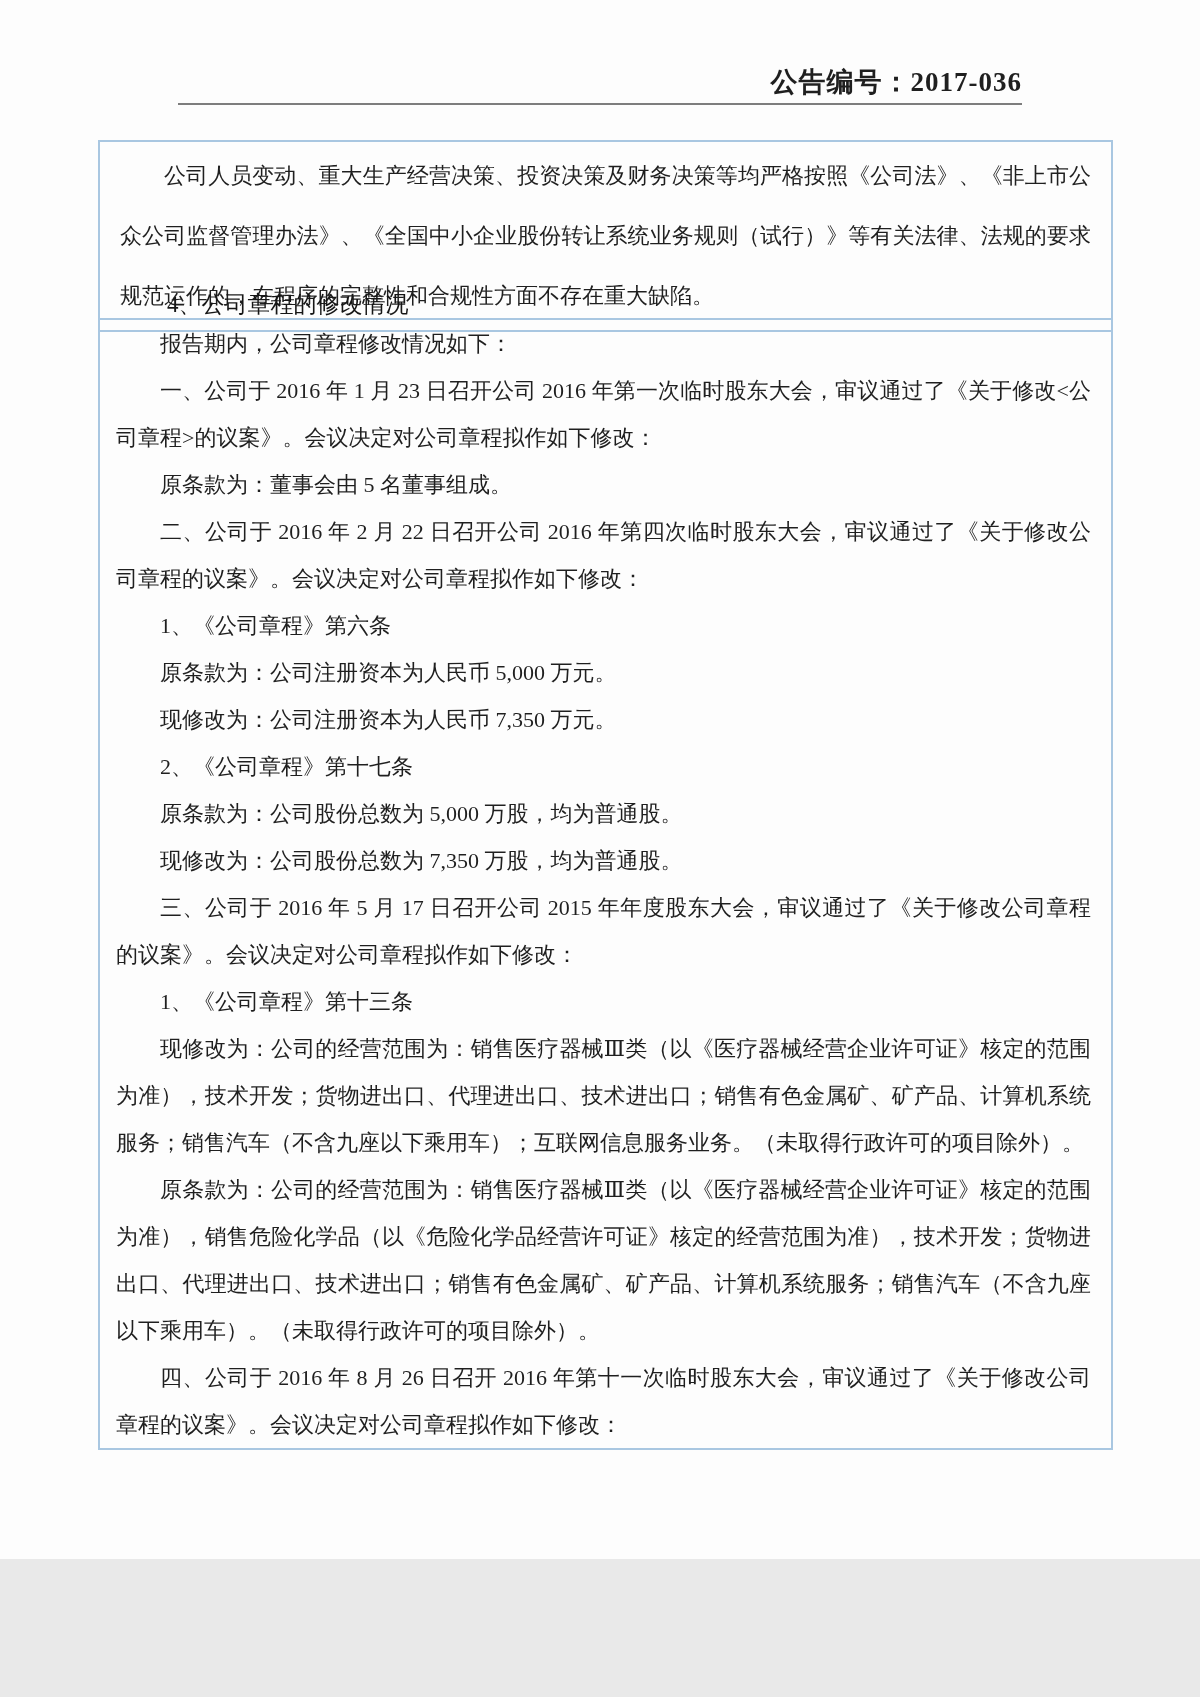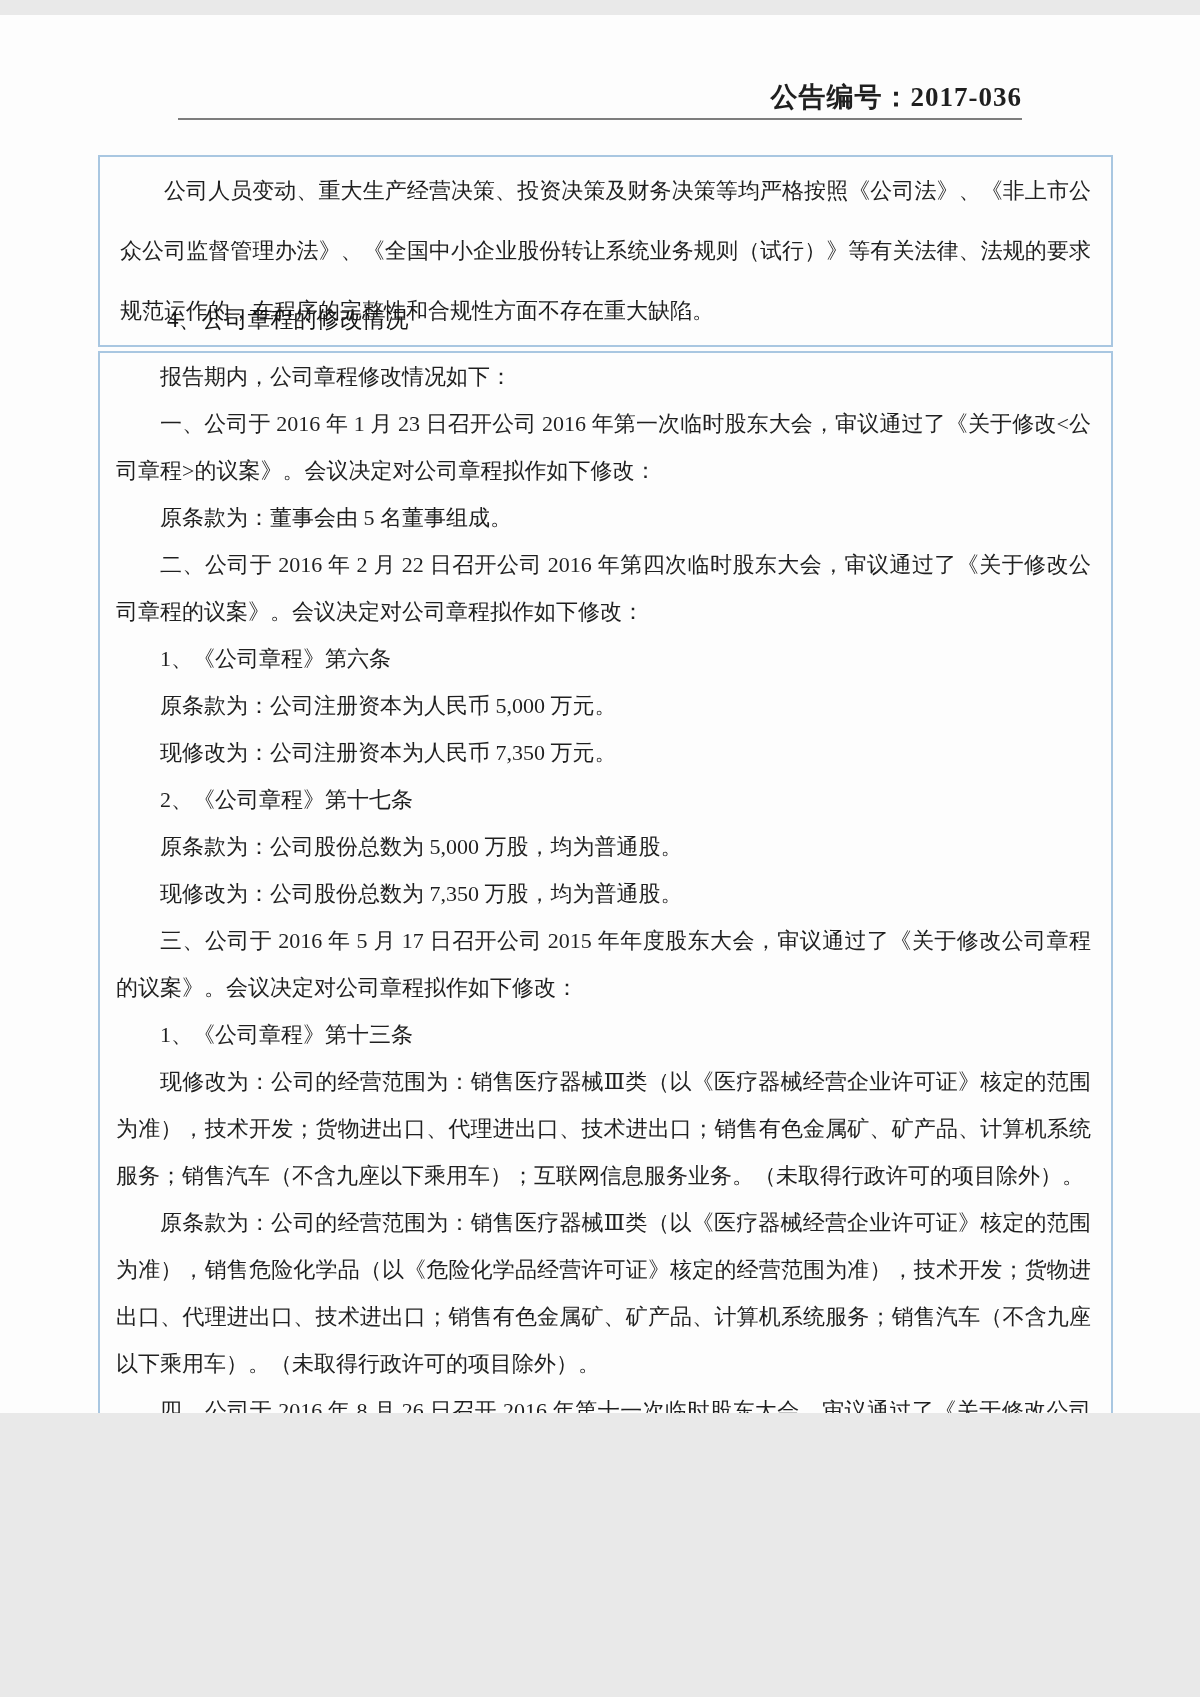--- a/index.html
+++ b/index.html
@@ -12,25 +12,24 @@
   html, body { margin: 0; padding: 0; }
   body {
     width: 1200px;
     height: 1697px;
     background: #e9e9e9;
     font-family: "Liberation Serif", "DejaVu Serif", serif;
   }
   .page {
     position: relative;
     width: 1200px;
-    height: 1398px;
+    height: 1559px;
     background: var(--page-bg);
     color: var(--text);
     overflow: hidden;
-    margin-top: 15px;
   }
   .doc-header {
     position: absolute;
     top: 64px;
     left: 178px;
     width: 844px;
     text-align: right;
     font-size: 27px;
     font-weight: bold;
     letter-spacing: 1px;
@@ -53,21 +52,21 @@
     padding: 4px 20px;
     font-size: 22px;
     text-align: justify;
     color: var(--text);
   }
   .intro-box {
     top: 140px;
     line-height: 60px;
   }
   .content-box {
-    top: 336px;
+    top: 318px;
     line-height: 47px;
     padding-top: 0;
     padding-bottom: 0;
     padding-left: 16px;
   }
   .text-box p {
     margin: 0;
     text-indent: 2em;
   }
   .section-heading {

